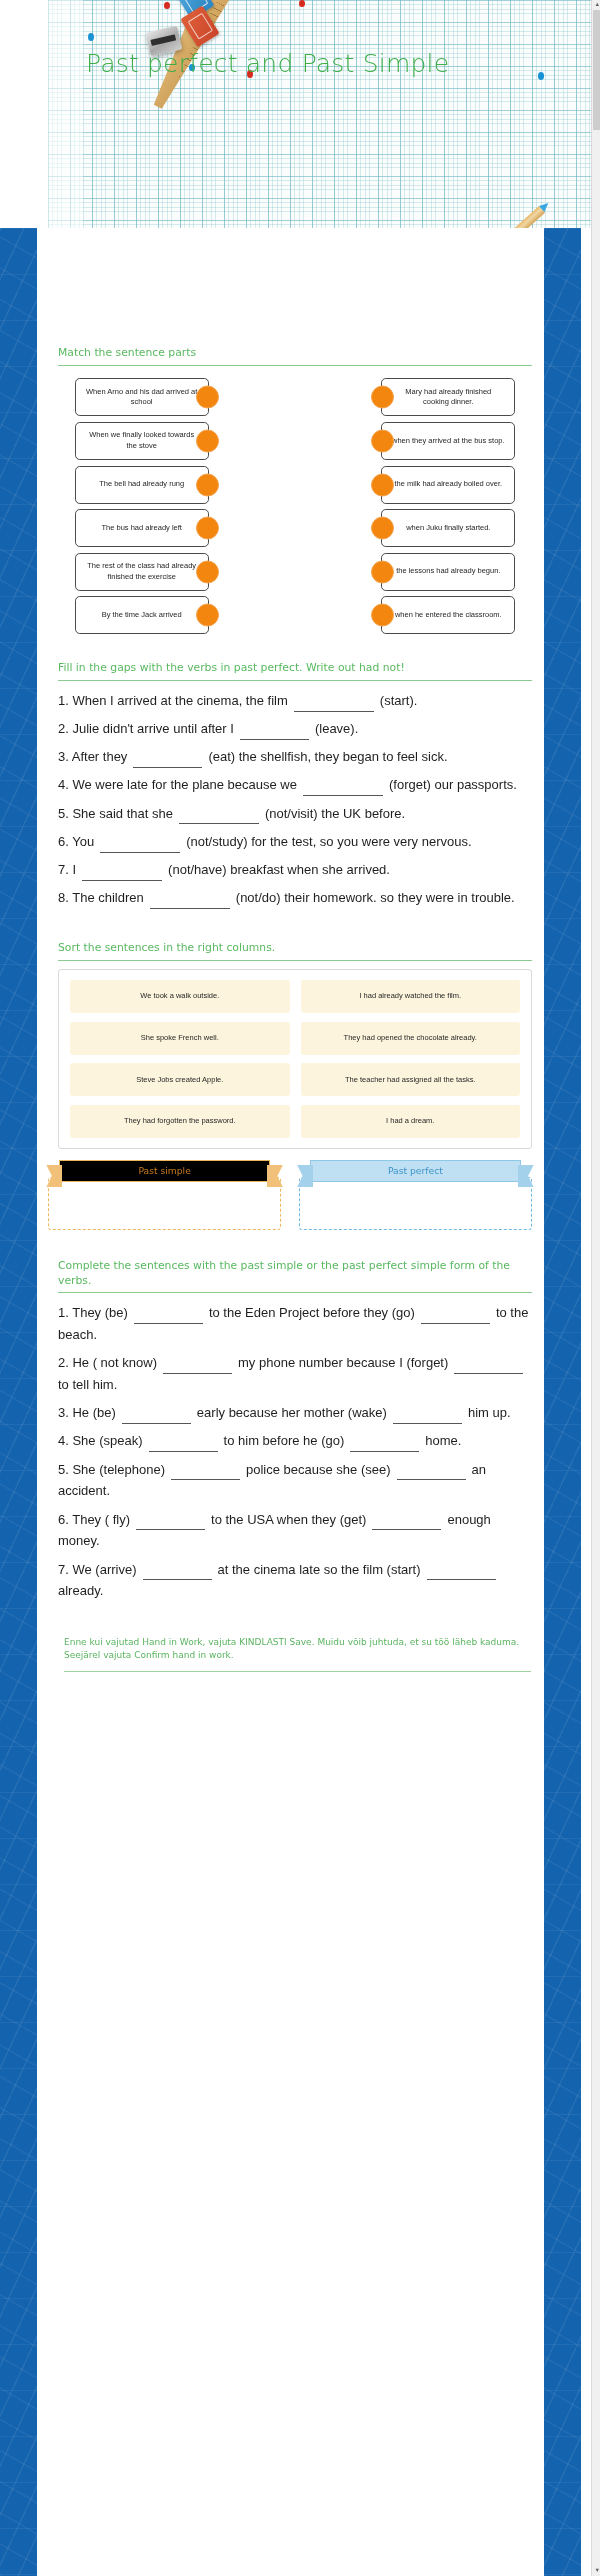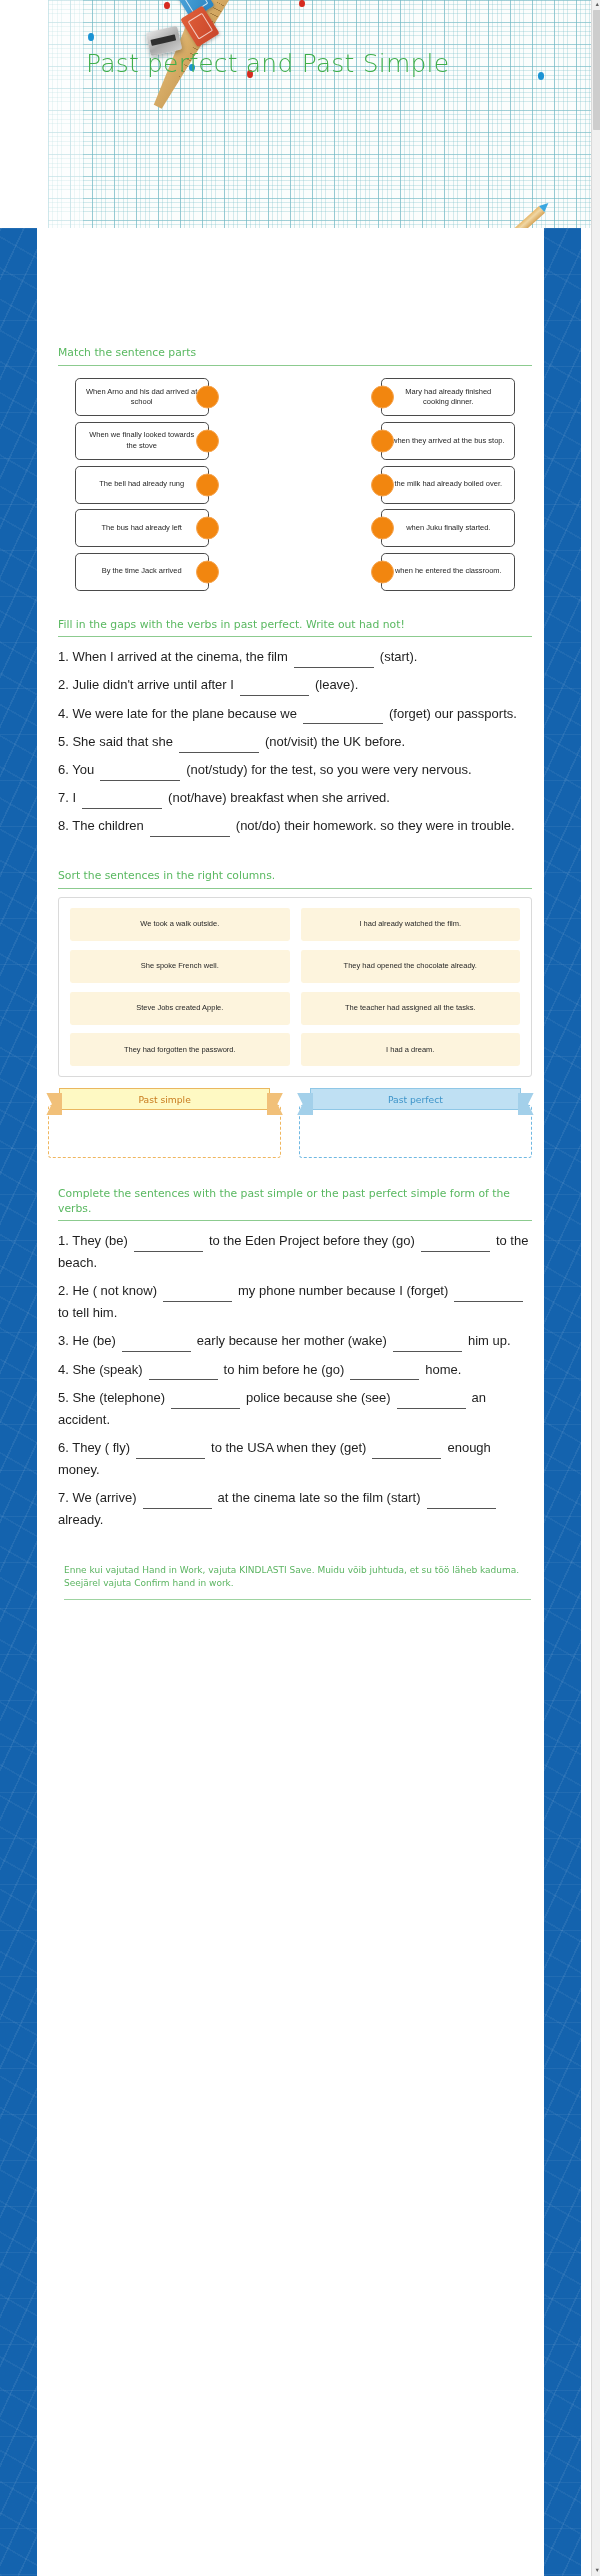--- a/index.html
+++ b/index.html
@@ -310,21 +310,21 @@
   .ribbon::before, .ribbon::after {
     content: "";
     position: absolute;
     top: 4px;
     width: 16px; height: 22px;
     z-index: -1;
   }
   .ribbon::before { left: -13.6px; clip-path: polygon(0 0, 100% 0, 100% 100%, 0 100%, 34% 50%); }
   .ribbon::after  { right: -13.6px; clip-path: polygon(0 0, 100% 0, 66% 50%, 100% 100%, 0 100%); }
 
-  .ribbon.orange { background: #fef9c3; color: #c87b1e; border: 0.8px solid #eab75f; }
+  .ribbon.orange { background: #000000; color: #c87b1e; border: 0.8px solid #eab75f; }
   .ribbon.orange::before, .ribbon.orange::after { background: #f1c079; }
   .ribbon.blue   { background: #bfe0f3; color: #3e94c9; border: 0.8px solid #8fc7e6; }
   .ribbon.blue::before, .ribbon.blue::after { background: #a3d0ea; }
 
   .drop-zone {
     margin-top: -4.8px;
     height: 53px;
     border-radius: 3.2px;
   }
   .drop-zone.orange { border: 1.6px dashed #f0b65e; }
@@ -425,20 +425,30 @@
           <div class="match-box left">
             <span>The bus had already left</span>
             <span class="knob"></span>
           </div>
           <div class="match-box right">
             <span>when Juku finally started.</span>
             <span class="knob"></span>
           </div>
         </div>
 
+        <div class="match-row">
+          <div class="match-box left">
+            <span>The rest of the class had already finished the exercise</span>
+            <span class="knob"></span>
+          </div>
+          <div class="match-box right">
+            <span>the lessons had already begun.</span>
+            <span class="knob"></span>
+          </div>
+        </div>
 
         <div class="match-row">
           <div class="match-box left">
             <span>By the time Jack arrived</span>
             <span class="knob"></span>
           </div>
           <div class="match-box right">
             <span>when he entered the classroom.</span>
             <span class="knob"></span>
           </div>
@@ -454,20 +464,25 @@
       <div class="gap-list">
         <div class="gap-item">
           <span>1. When I arrived at the cinema, the film</span>
           <span class="blank wide"></span>
           <span>(start).</span>
         </div>
         <div class="gap-item">
           <span>2. Julie didn't arrive until after I</span>
           <span class="blank"></span>
           <span>(leave).</span>
+        </div>
+        <div class="gap-item">
+          <span>3. After they</span>
+          <span class="blank"></span>
+          <span>(eat) the shellfish, they began to feel sick.</span>
         </div>
         <div class="gap-item">
           <span>4. We were late for the plane because we</span>
           <span class="blank wide"></span>
           <span>(forget) our passports.</span>
         </div>
         <div class="gap-item">
           <span>5. She said that she</span>
           <span class="blank wide"></span>
           <span>(not/visit) the UK before.</span>

